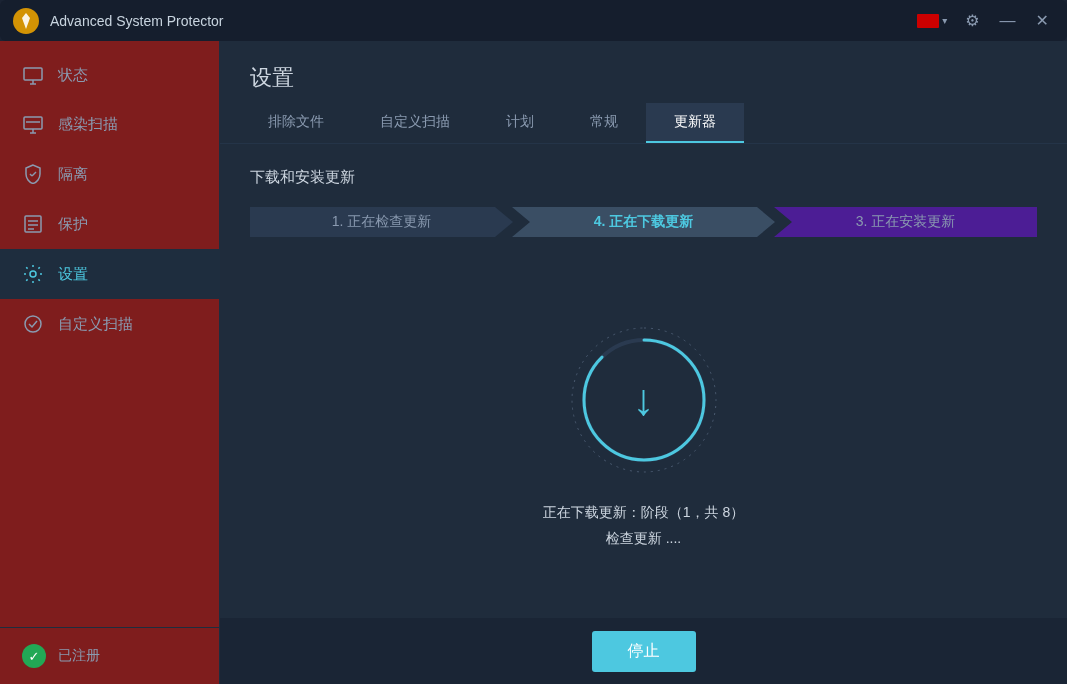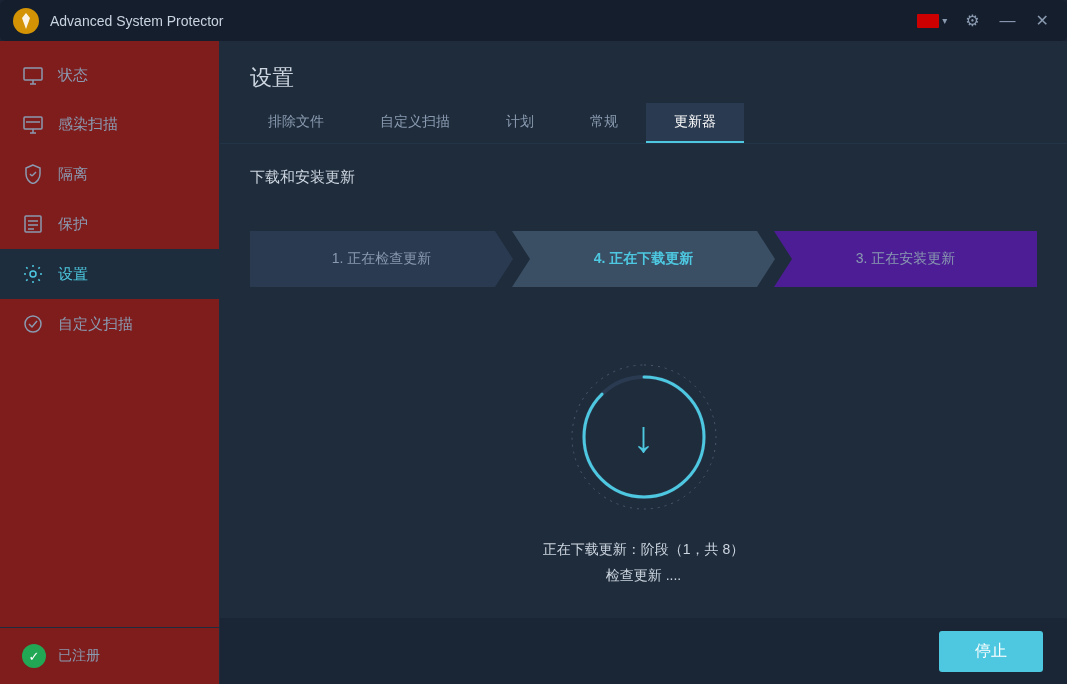--- a/index.html
+++ b/index.html
@@ -168,33 +168,32 @@
       background: #2a3a50;
       border-bottom: 2px solid #4dc8e0;
     }
 
     
     .content-body {
       flex: 1;
       padding: 24px 30px;
       display: flex;
       flex-direction: column;
-      gap: 24px;
     }
     .section-label {
       font-size: 15px;
       color: #cdd6e0;
       margin-bottom: 20px;
     }
 
     
     .steps-bar {
       display: flex;
       margin-bottom: 40px;
-      height: 56px;
+      height: 30px;
     }
     .step {
       flex: 1;
       display: flex;
       align-items: center;
       justify-content: center;
       font-size: 14px;
       position: relative;
     }
     .step-1 {
@@ -267,21 +266,21 @@
     .status-text {
       text-align: center;
       color: #cdd6e0;
       font-size: 14px;
       line-height: 1.8;
     }
 
     
     .footer-bar {
       display: flex;
-      justify-content: flex-end;
+      justify-content: center;
       padding: 12px 24px;
       border-top: 1px solid #1a2535;
       background: #1a2535;
     }
     .stop-btn {
       background: #4dc8e0;
       color: #fff;
       border: none;
       padding: 10px 36px;
       font-size: 16px;

